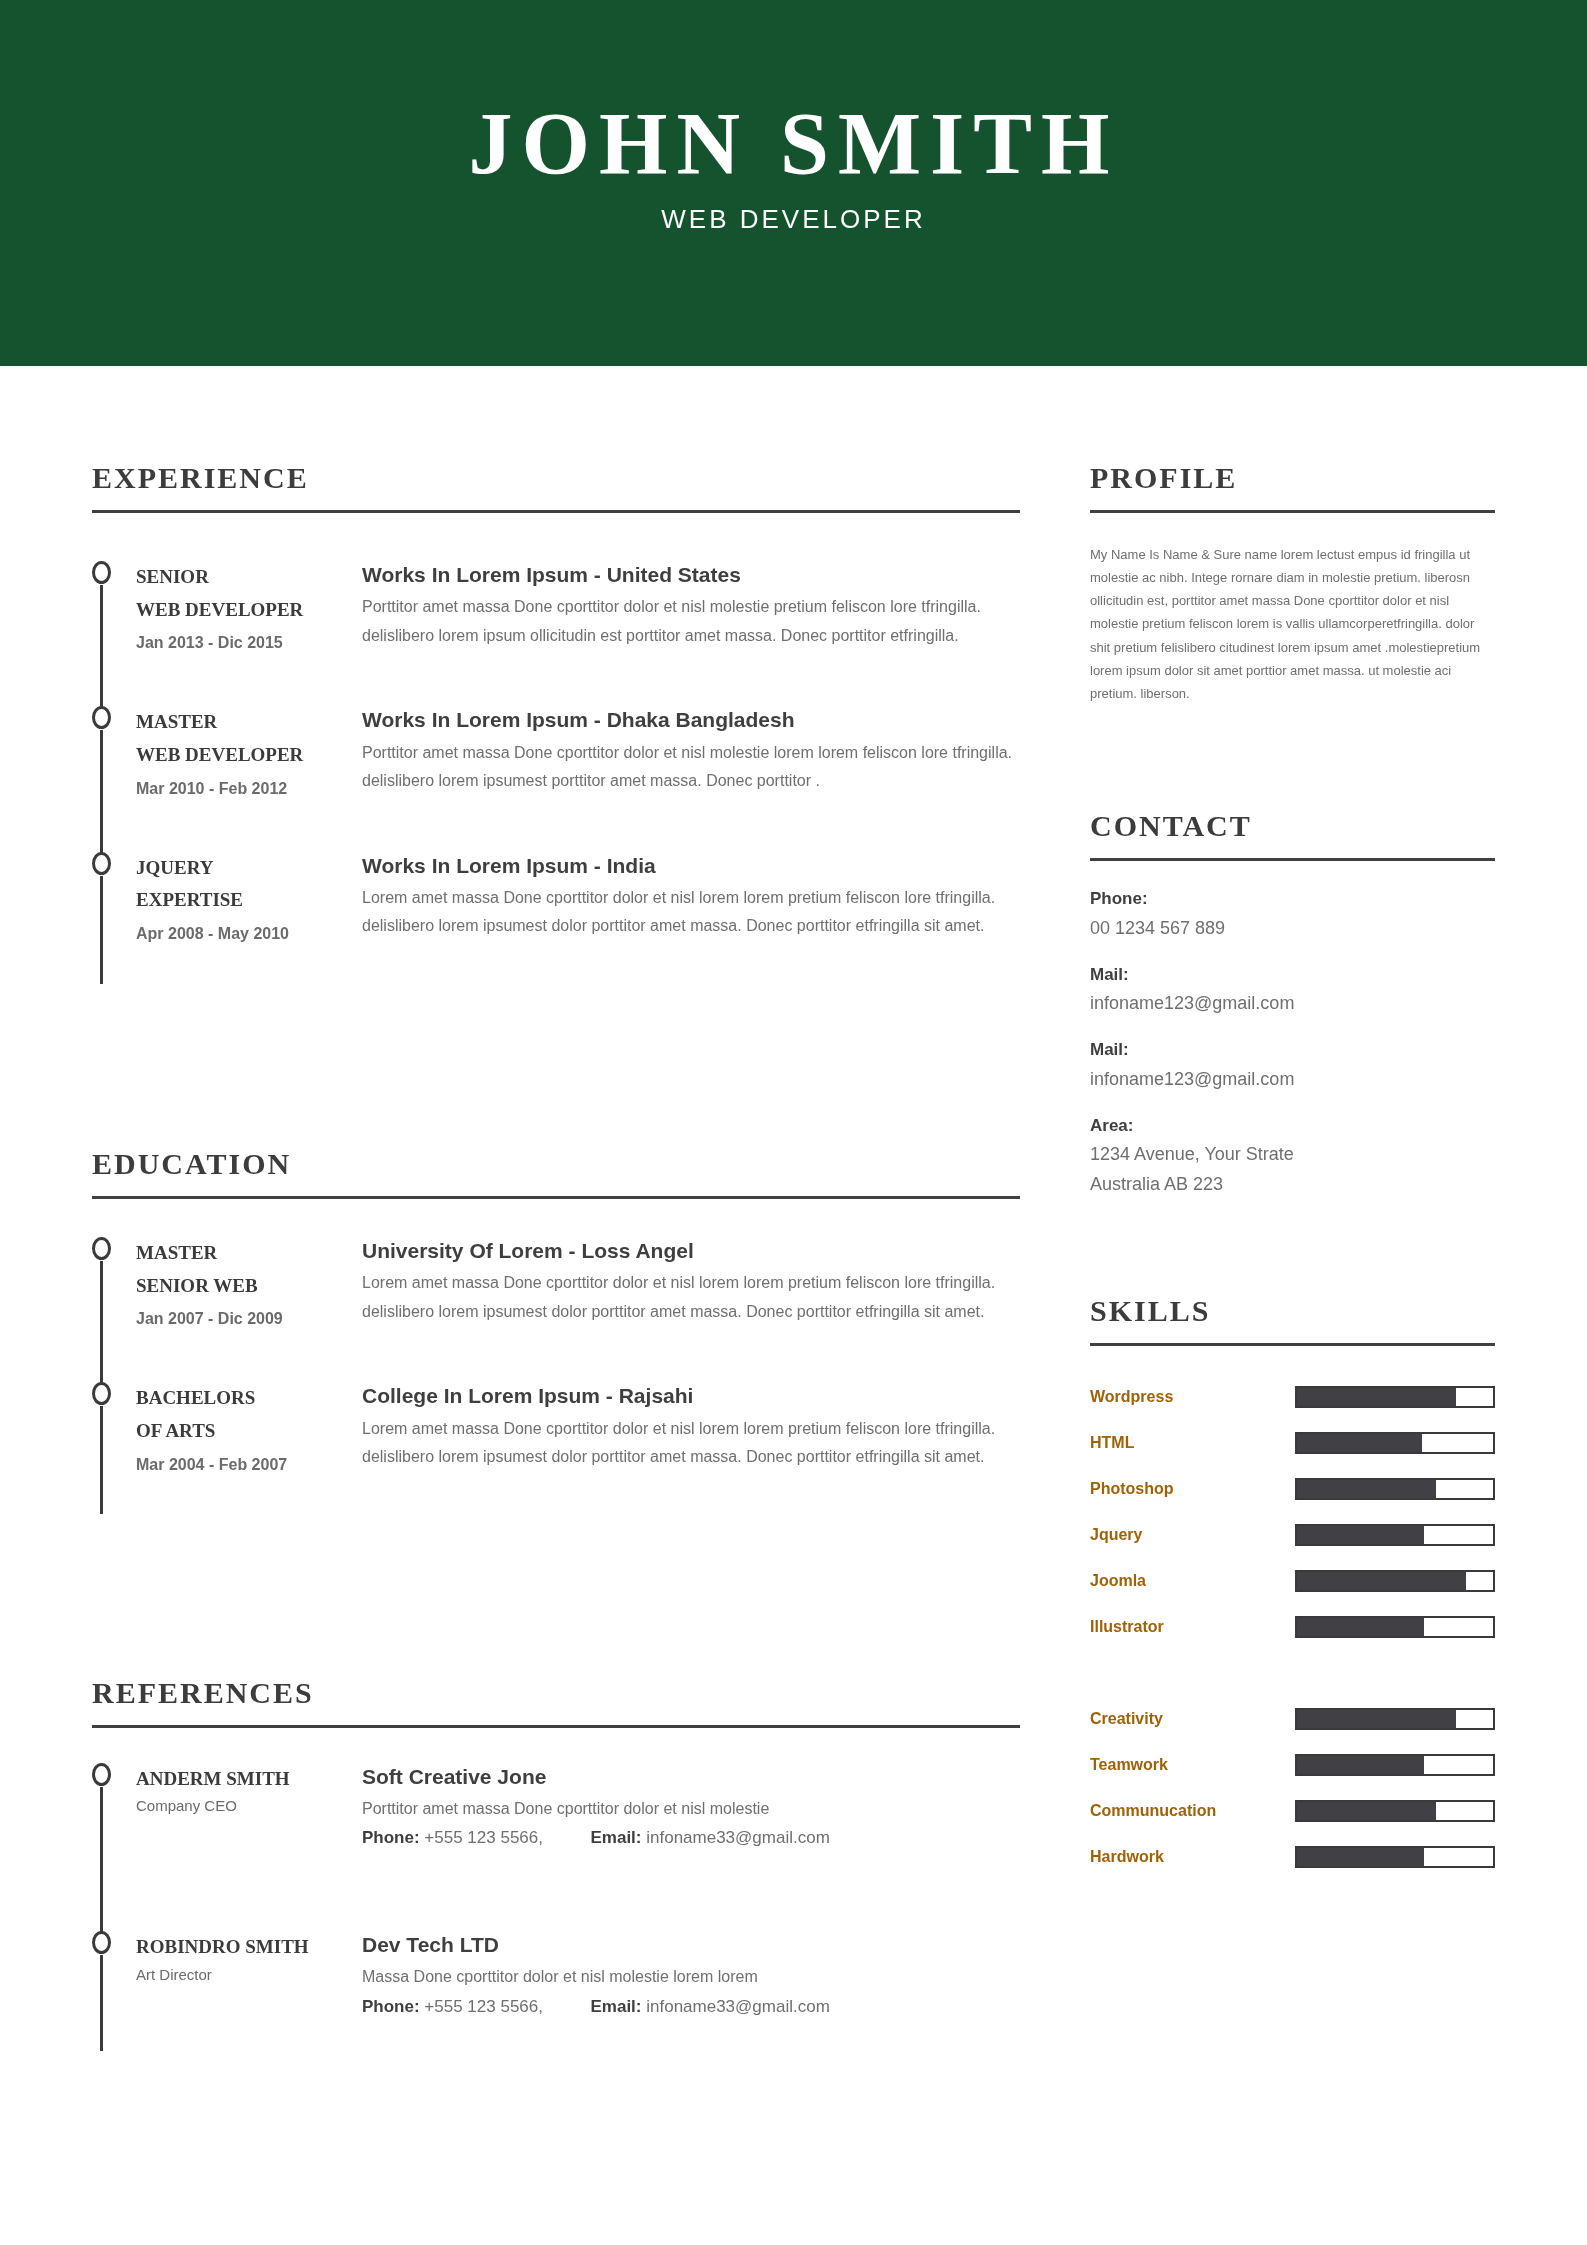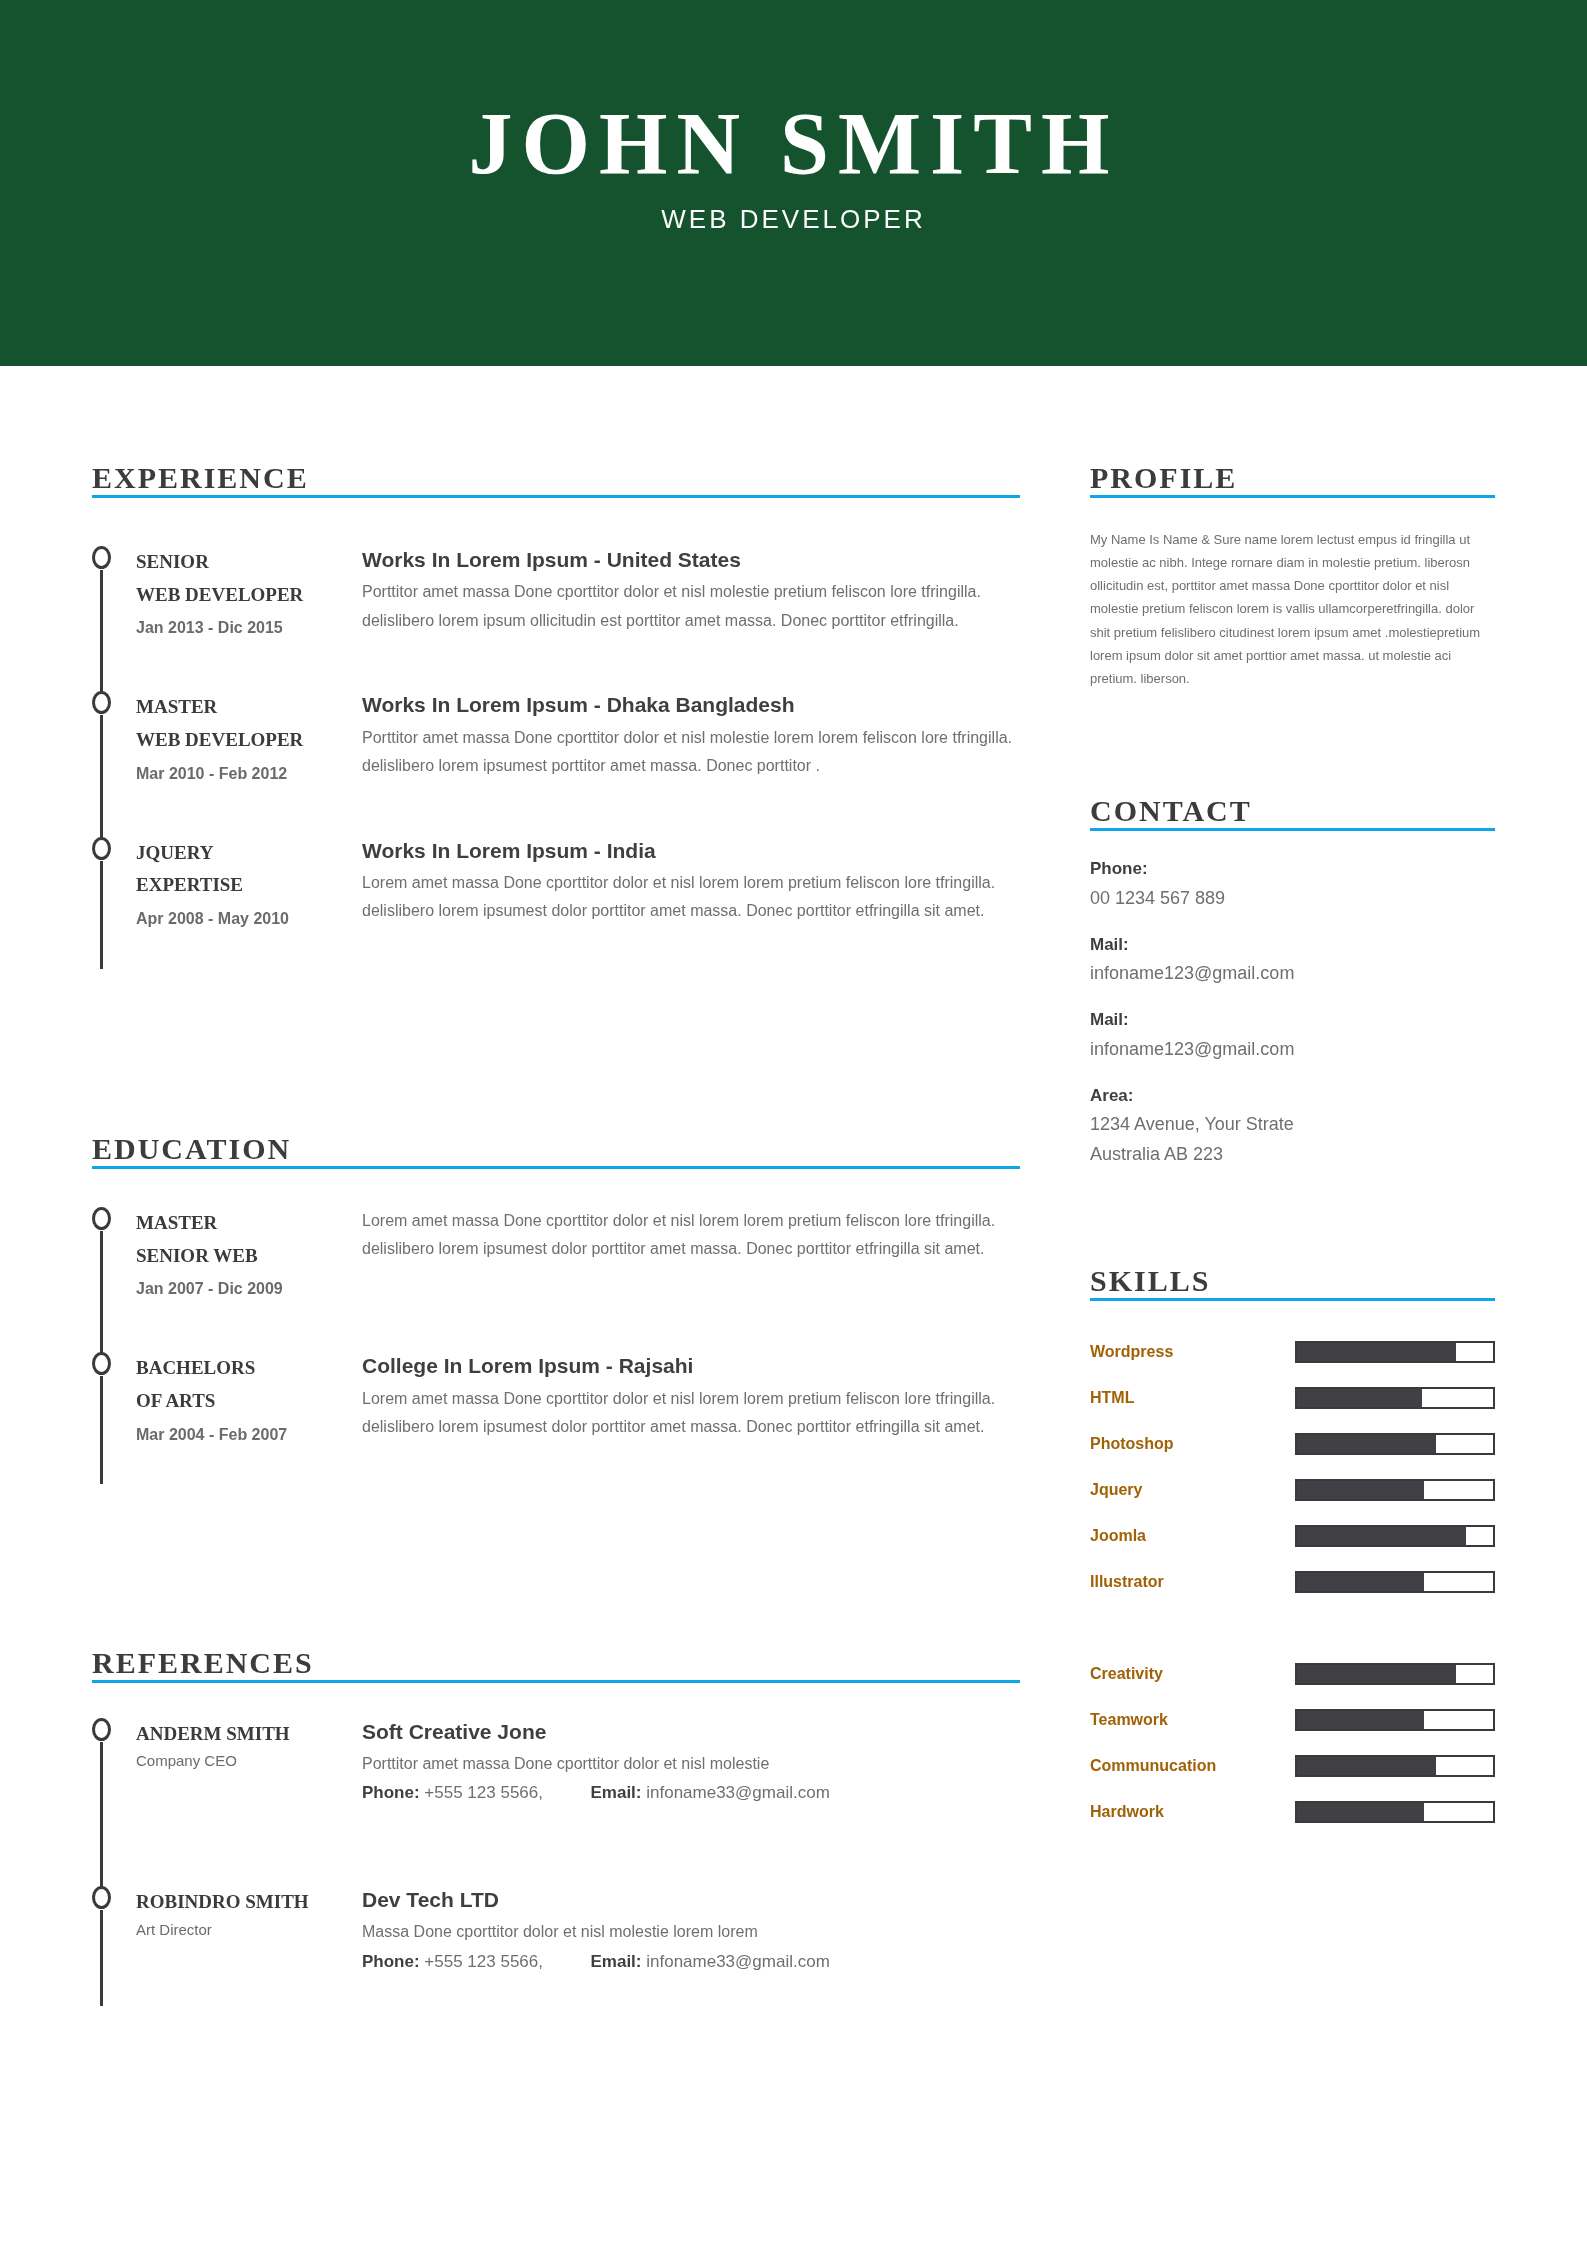--- a/index.html
+++ b/index.html
@@ -22,21 +22,21 @@
     font-size:26px; letter-spacing:3px; margin-top:16px; color:#fbfbfb;
   }
   
   .content { display:flex; padding:0 92px 0 92px; }
   .main-col { width:928px; flex:none; }
   .side-col { width:405px; flex:none; margin-left:70px; }
   
   .sec-heading {
     font-family:"Liberation Serif","DejaVu Serif",serif;
     font-weight:bold; font-size:30px; letter-spacing:2px; color:#3c3c3f;
-    border-bottom:3px solid #0ea5e9;
+    padding-bottom:15px; border-bottom:3px solid #404040;
   }
   .mt-first { margin-top:95px; }
   .mt-edu { margin-top:150px; }
   .mt-ref { margin-top:148px; }
   .mt-contact { margin-top:104px; }
   .mt-skills { margin-top:96px; }
   
   .tl-list { margin-top:48px; }
   .tl-list.edu { margin-top:38px; }
   .tl-list.ref { margin-top:35px; }
@@ -156,20 +156,21 @@
             <div class="tl-dot"></div>
           </div>
         <div class="info-col">
           <div class="role">
             <div>MASTER</div>
             <div>SENIOR WEB</div>
           </div>
           <div class="date">Jan 2007 - Dic 2009</div>
         </div>
         <div class="desc-col">
+          <div class="desc-title">University Of Lorem -  Loss Angel</div>
           <div class="desc-body">Lorem amet massa Done cporttitor dolor et nisl lorem  lorem pretium feliscon  lore  tfringilla. delislibero lorem ipsumest dolor porttitor amet massa. Donec porttitor etfringilla sit amet.</div>
         </div>
       </div>
 
       <div class="tl-item tl-last">
         <div class="tl-marker">
             <div class="tl-dot"></div>
           </div>
         <div class="info-col">
           <div class="role">

